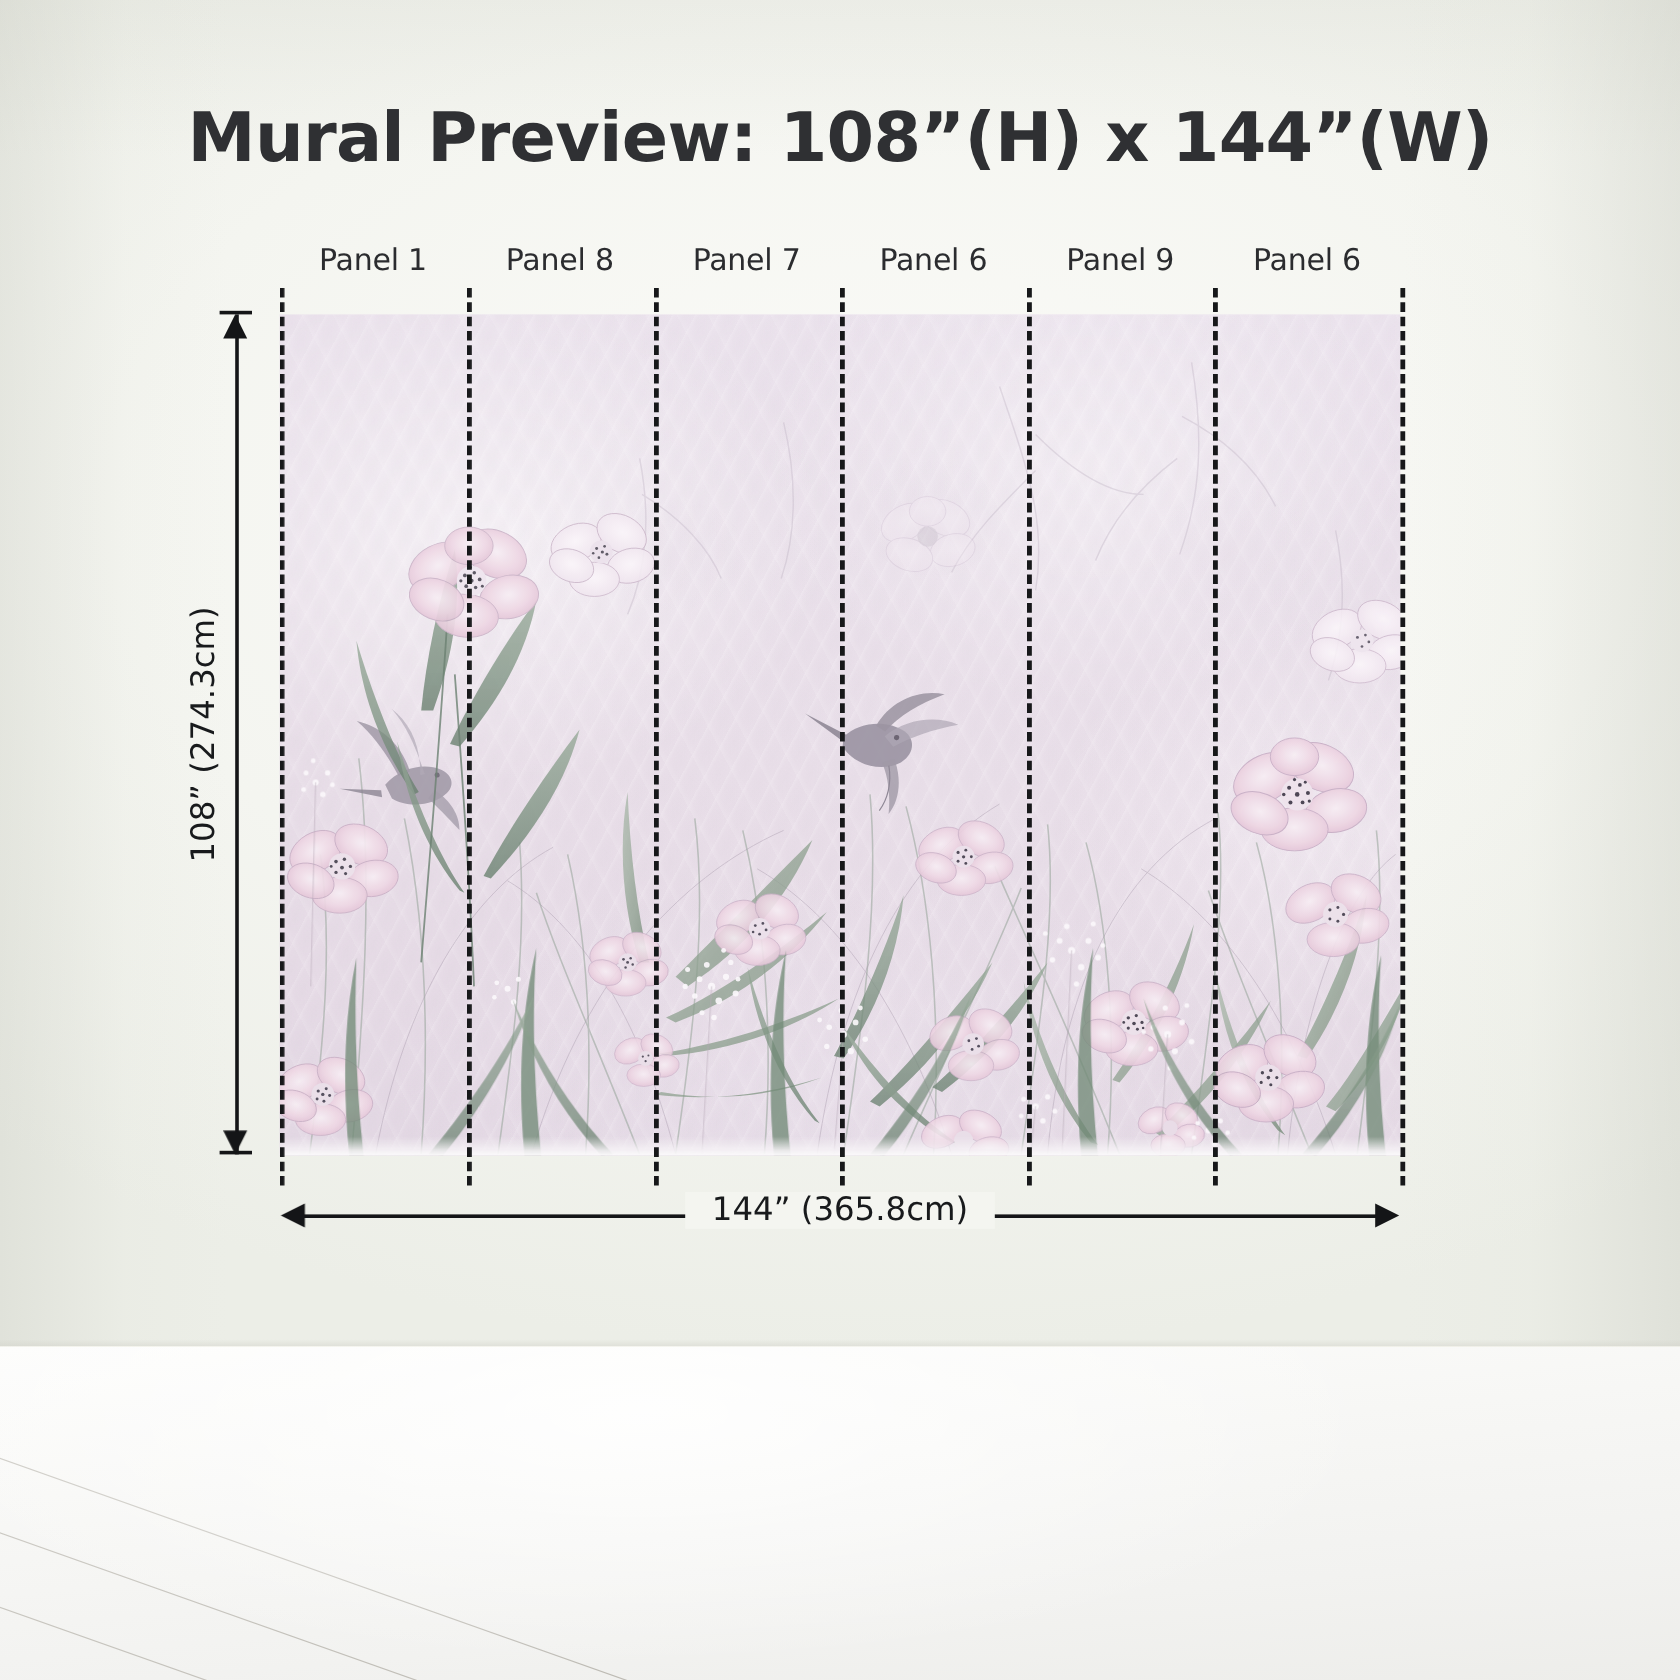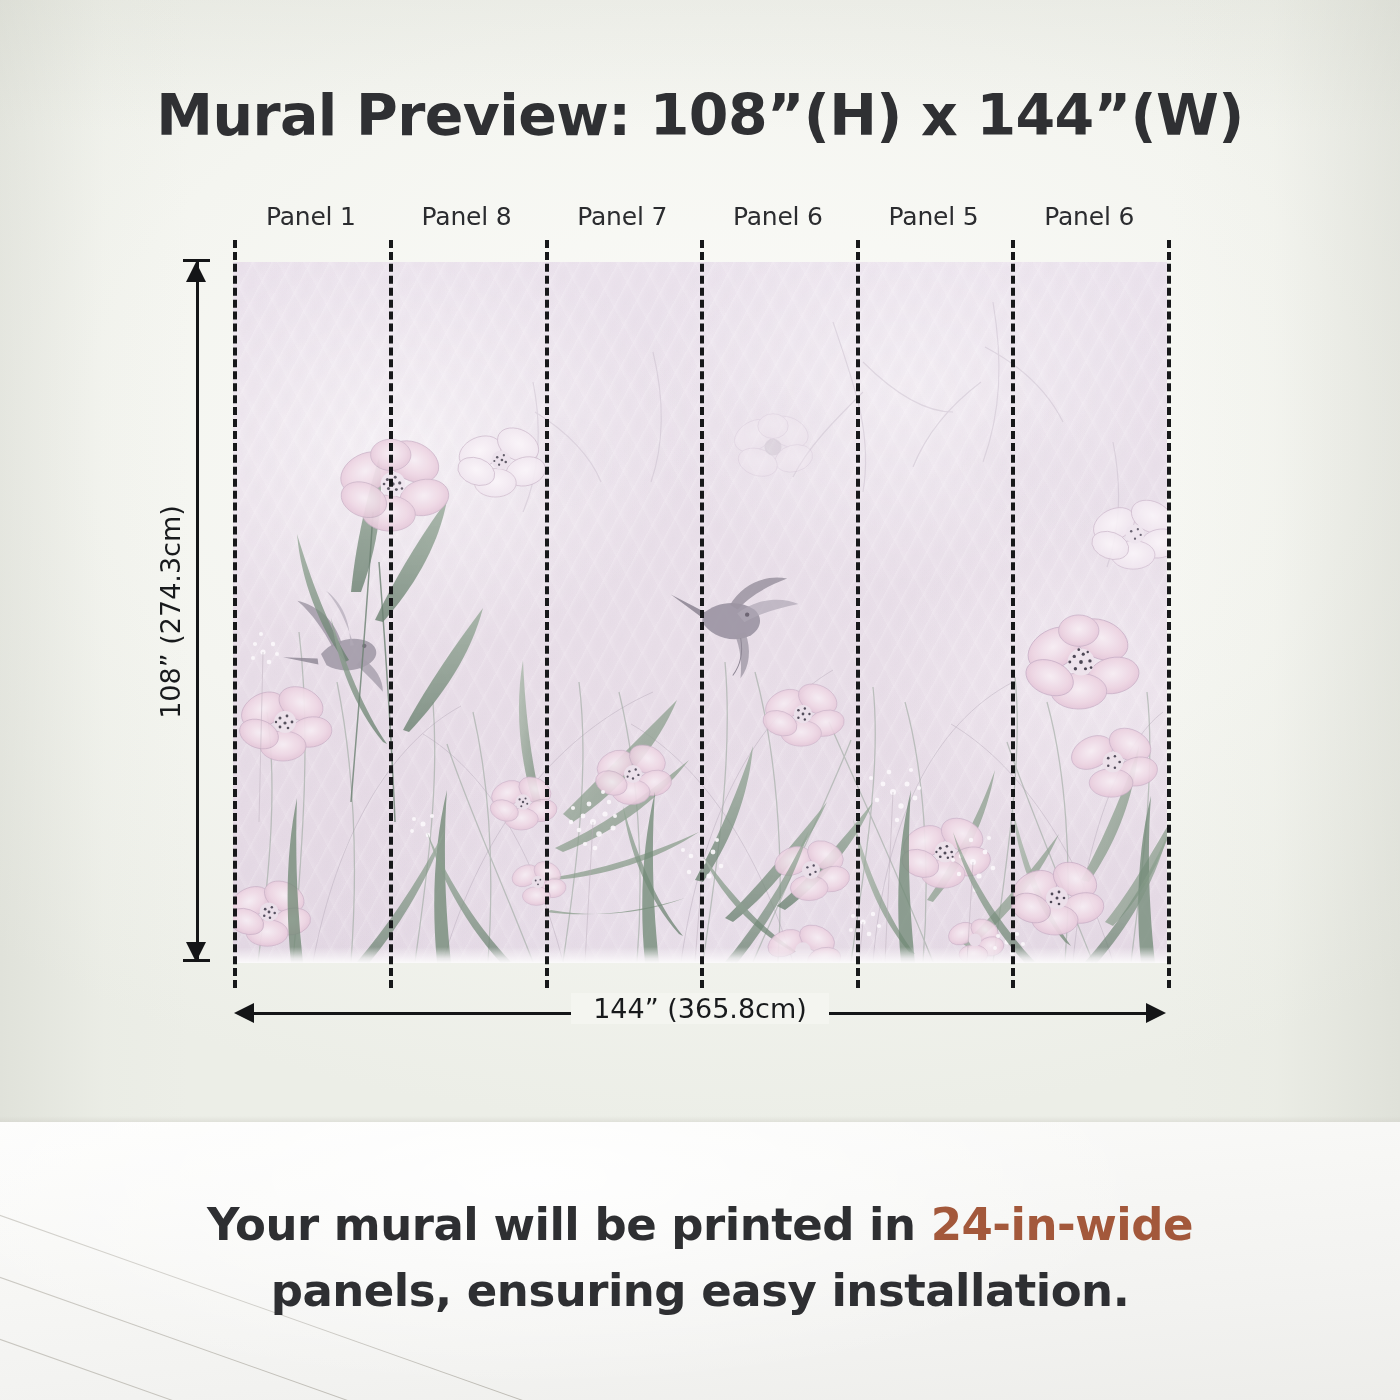--- a/index.html
+++ b/index.html
@@ -266,21 +266,21 @@
     <div class="floor-sheen"></div>
   </div>
 
   <div class="title">Mural Preview: 108”(H) x 144”(W)</div>
 
   <div class="panel-labels">
     <div class="panel-label">Panel 1</div>
     <div class="panel-label">Panel 8</div>
     <div class="panel-label">Panel 7</div>
     <div class="panel-label">Panel 6</div>
-    <div class="panel-label">Panel 5</div>
+    <div class="panel-label">Panel 9</div>
     <div class="panel-label">Panel 6</div>
   </div>
 
   <div class="mural">
     <div class="mural-wash"></div>
     <div class="mural-texture"></div>
 
     <svg viewBox="0 0 934 701" preserveAspectRatio="none">
       <defs>
         <linearGradient id="leafG" x1="0" y1="0" x2="0" y2="1">
@@ -835,18 +835,14 @@
   <div class="dim-v-cap" style="top:959px"></div>
   <div class="arrowhead ah-up"></div>
   <div class="arrowhead ah-down"></div>
   <div class="dim-v-label">108” (274.3cm)</div>
 
   <div class="dim-h"></div>
   <div class="arrowhead ah-left"></div>
   <div class="arrowhead ah-right"></div>
   <div class="dim-h-label"><span>144” (365.8cm)</span></div>
 
-  <div class="caption">
-    <div><span>Your mural will be printed in </span><span class="accent">24-in-wide</span></div>
-    <div>panels, ensuring easy installation.</div>
-  </div>
 
 </div>
 
 </body></html>

